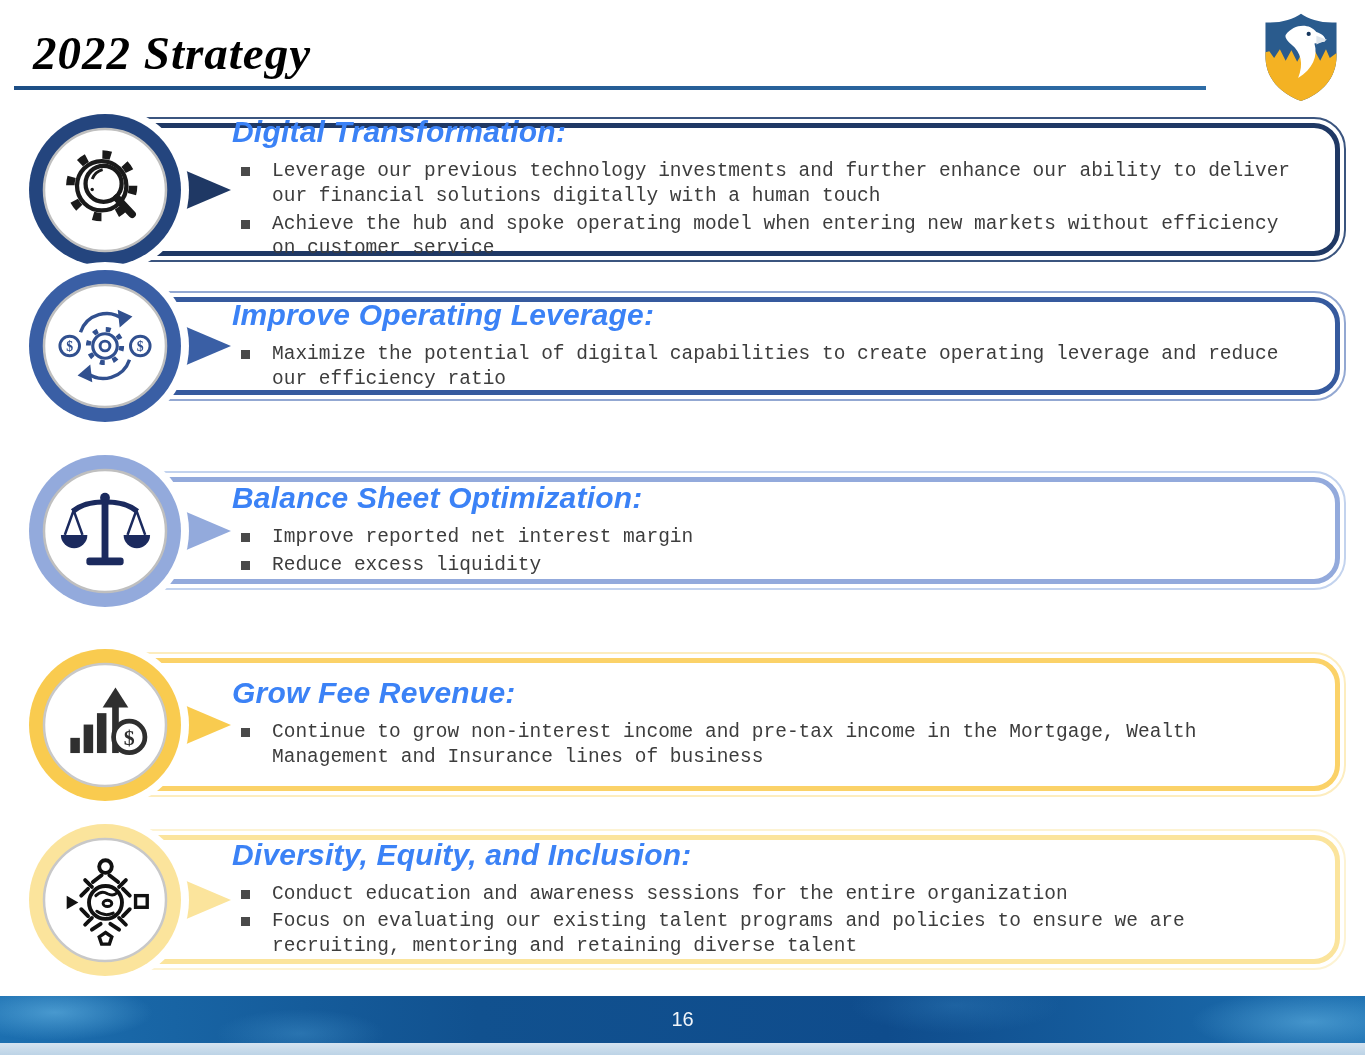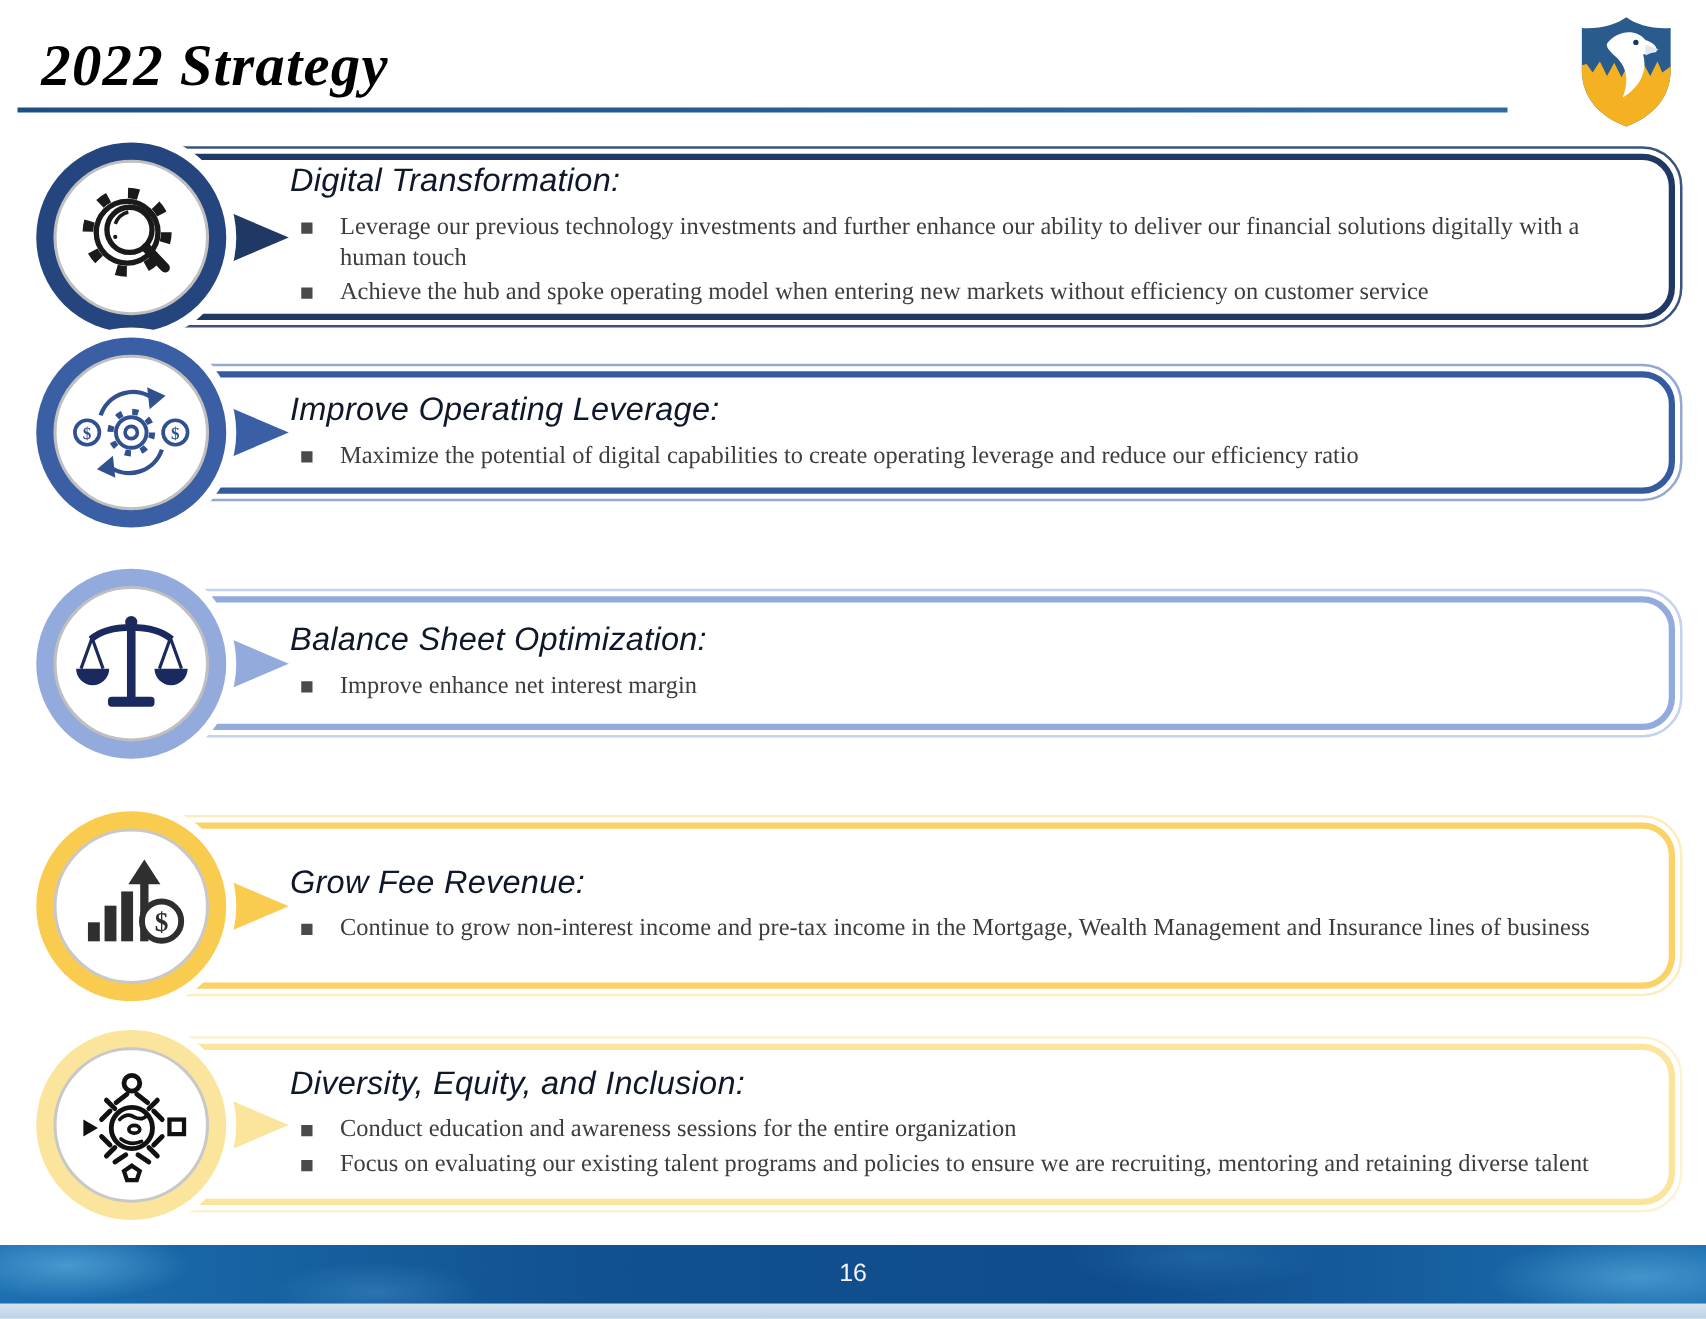--- a/index.html
+++ b/index.html
@@ -30,26 +30,26 @@
     border:2px solid var(--outer);border-radius:32px;padding:4px;box-sizing:border-box;
   }
   .banner-inner{
     width:100%;height:100%;box-sizing:border-box;background:#fff;
     border:5px solid var(--accent);border-radius:26px;
     display:flex;flex-direction:column;justify-content:center;
     padding:6px 26px 6px 109px;
   }
   .sec-title{
     margin:0 0 7px 0;font-family:"Liberation Sans",sans-serif;
-    font-weight:normal;font-style:italic;font-size:26px;color:#0f172a;letter-spacing:.2px;
+    font-weight:bold;font-style:italic;font-size:30px;color:#3b82f6;letter-spacing:.2px;
   }
   .bullets{list-style:none;margin:0;padding:0;}
   .bullets li{
     position:relative;padding-left:40px;margin:3px 0;
-    font-family:Liberation Serif, serif;font-size:19.5px;line-height:1.26;color:#3d3d3d;
+    font-family:Liberation Mono, monospace;font-size:19.5px;line-height:1.26;color:#3d3d3d;
   }
   .bullets li::before{
     content:"";position:absolute;left:9px;top:8px;width:9px;height:9px;background:#4a4a4a;
   }
   .medallion{
     position:absolute;left:0;top:50%;transform:translateY(-50%);
     width:216px;height:170px;
   }
   .medallion svg{display:block;}
   
@@ -141,21 +141,22 @@
       </g>
     </svg>
   </div>
 </section>
 
 <section class="sec s3">
   <div class="banner">
     <div class="banner-inner">
       <h2 class="sec-title">Balance Sheet Optimization:</h2>
       <ul class="bullets">
-        <li>Improve enhance net interest margin</li>
+        <li>Improve reported net interest margin</li>
+        <li>Reduce excess liquidity</li>
       </ul>
     </div>
   </div>
   <div class="medallion">
     <svg width="216" height="170" viewBox="0 0 216 170">
       <polygon points="70,25 211,85 70,145" fill="#93aadc"></polygon>
       <circle cx="85" cy="85" r="84" fill="#ffffff"></circle>
       <circle cx="85" cy="85" r="76" fill="#93aadc"></circle>
       <circle cx="85" cy="85" r="61" fill="#ffffff" stroke="#bfbfbf" stroke-width="2.5"></circle>
       <g transform="translate(36,36) scale(0.98)" fill="#1b2a5e">

